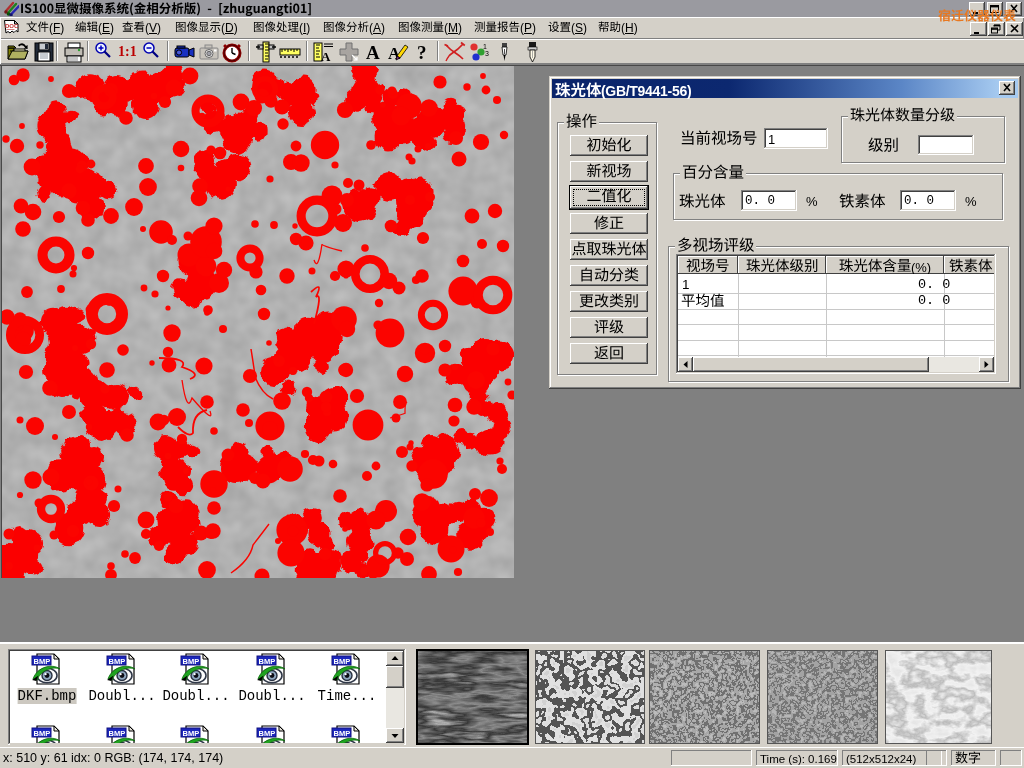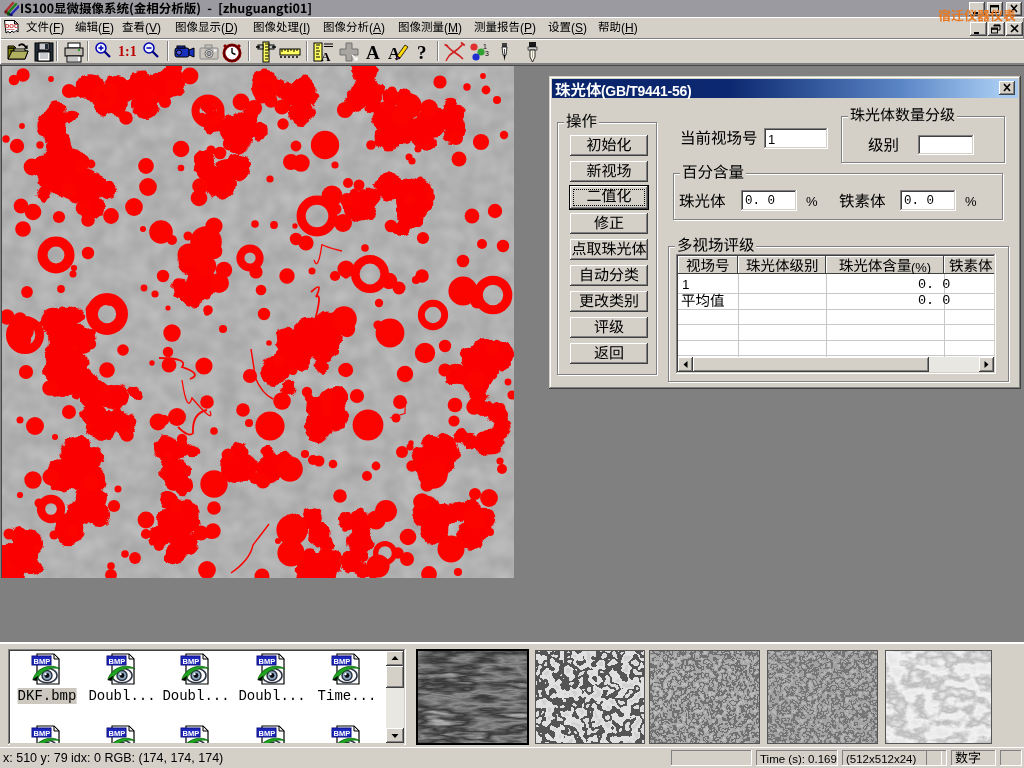--- a/index.html
+++ b/index.html
@@ -1423,21 +1423,21 @@
           <feComponentTransfer>
             <feFuncR type="table" tableValues="0.93 0.9 0.95 0.74 0.92 0.95"></feFuncR>
             <feFuncG type="table" tableValues="0.93 0.9 0.95 0.74 0.92 0.95"></feFuncG>
             <feFuncB type="table" tableValues="0.93 0.9 0.95 0.74 0.92 0.95"></feFuncB>
           </feComponentTransfer>
         </filter>
       </defs>
       <rect width="105" height="92" filter="url(#ft5)"></rect>
     </svg></div>
 <div style="position:absolute;left:0px;top:747px;width:1024px;height:21px;background:#d4d0c8;box-shadow:inset 0 1px #fff;"></div>
-<div style="position:absolute;left:3px;top:751px;font:12.5px 'Liberation Sans';color:#000">x: 510 y: 79 idx: 0 RGB: (174, 174, 174)</div>
+<div style="position:absolute;left:3px;top:751px;font:12.5px 'Liberation Sans';color:#000">x: 510 y: 61 idx: 0 RGB: (174, 174, 174)</div>
 <div style="position:absolute;left:671px;top:750px;width:81px;height:16px;box-shadow:inset -1px -1px #fff,inset 1px 1px #808080;"></div>
 <div style="position:absolute;left:756px;top:750px;width:82px;height:16px;box-shadow:inset -1px -1px #fff,inset 1px 1px #808080;">
     <div style="position:absolute;left:4px;top:2.5px;font:11.5px 'Liberation Sans';white-space:nowrap">Time (s): 0.169</div>
   </div>
 <div style="position:absolute;left:842px;top:750px;width:100px;height:16px;box-shadow:inset -1px -1px #fff,inset 1px 1px #808080;">
     <div style="position:absolute;left:4px;top:2.5px;font:11.5px 'Liberation Sans';white-space:nowrap">(512x512x24)</div>
   </div>
 <div style="position:absolute;left:926px;top:750px;width:21px;height:16px;box-shadow:inset -1px -1px #fff,inset 1px 1px #808080;"></div>
 <div style="position:absolute;left:951px;top:750px;width:45px;height:16px;box-shadow:inset -1px -1px #fff,inset 1px 1px #808080;">
     <div style="position:absolute;left:4px;top:1px;line-height:0"><svg width="26" height="15">

